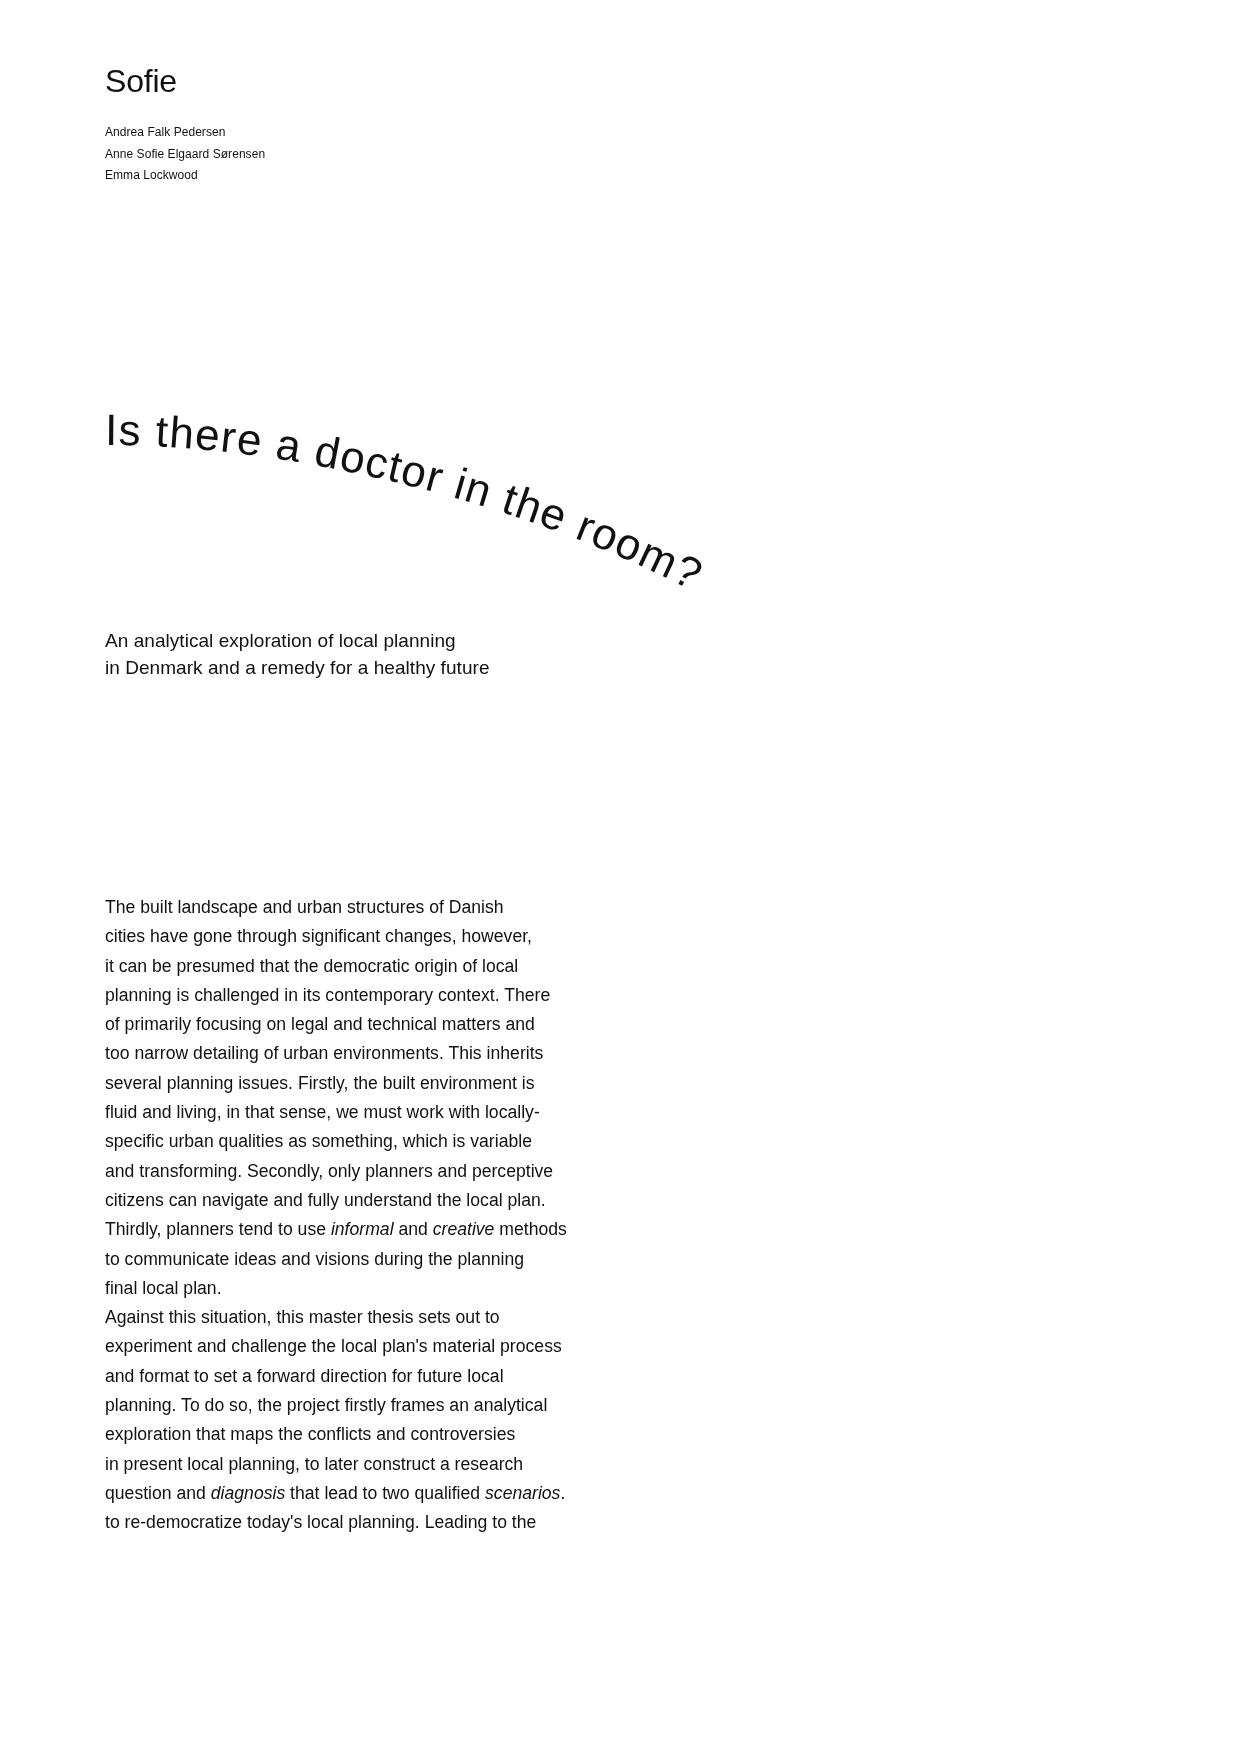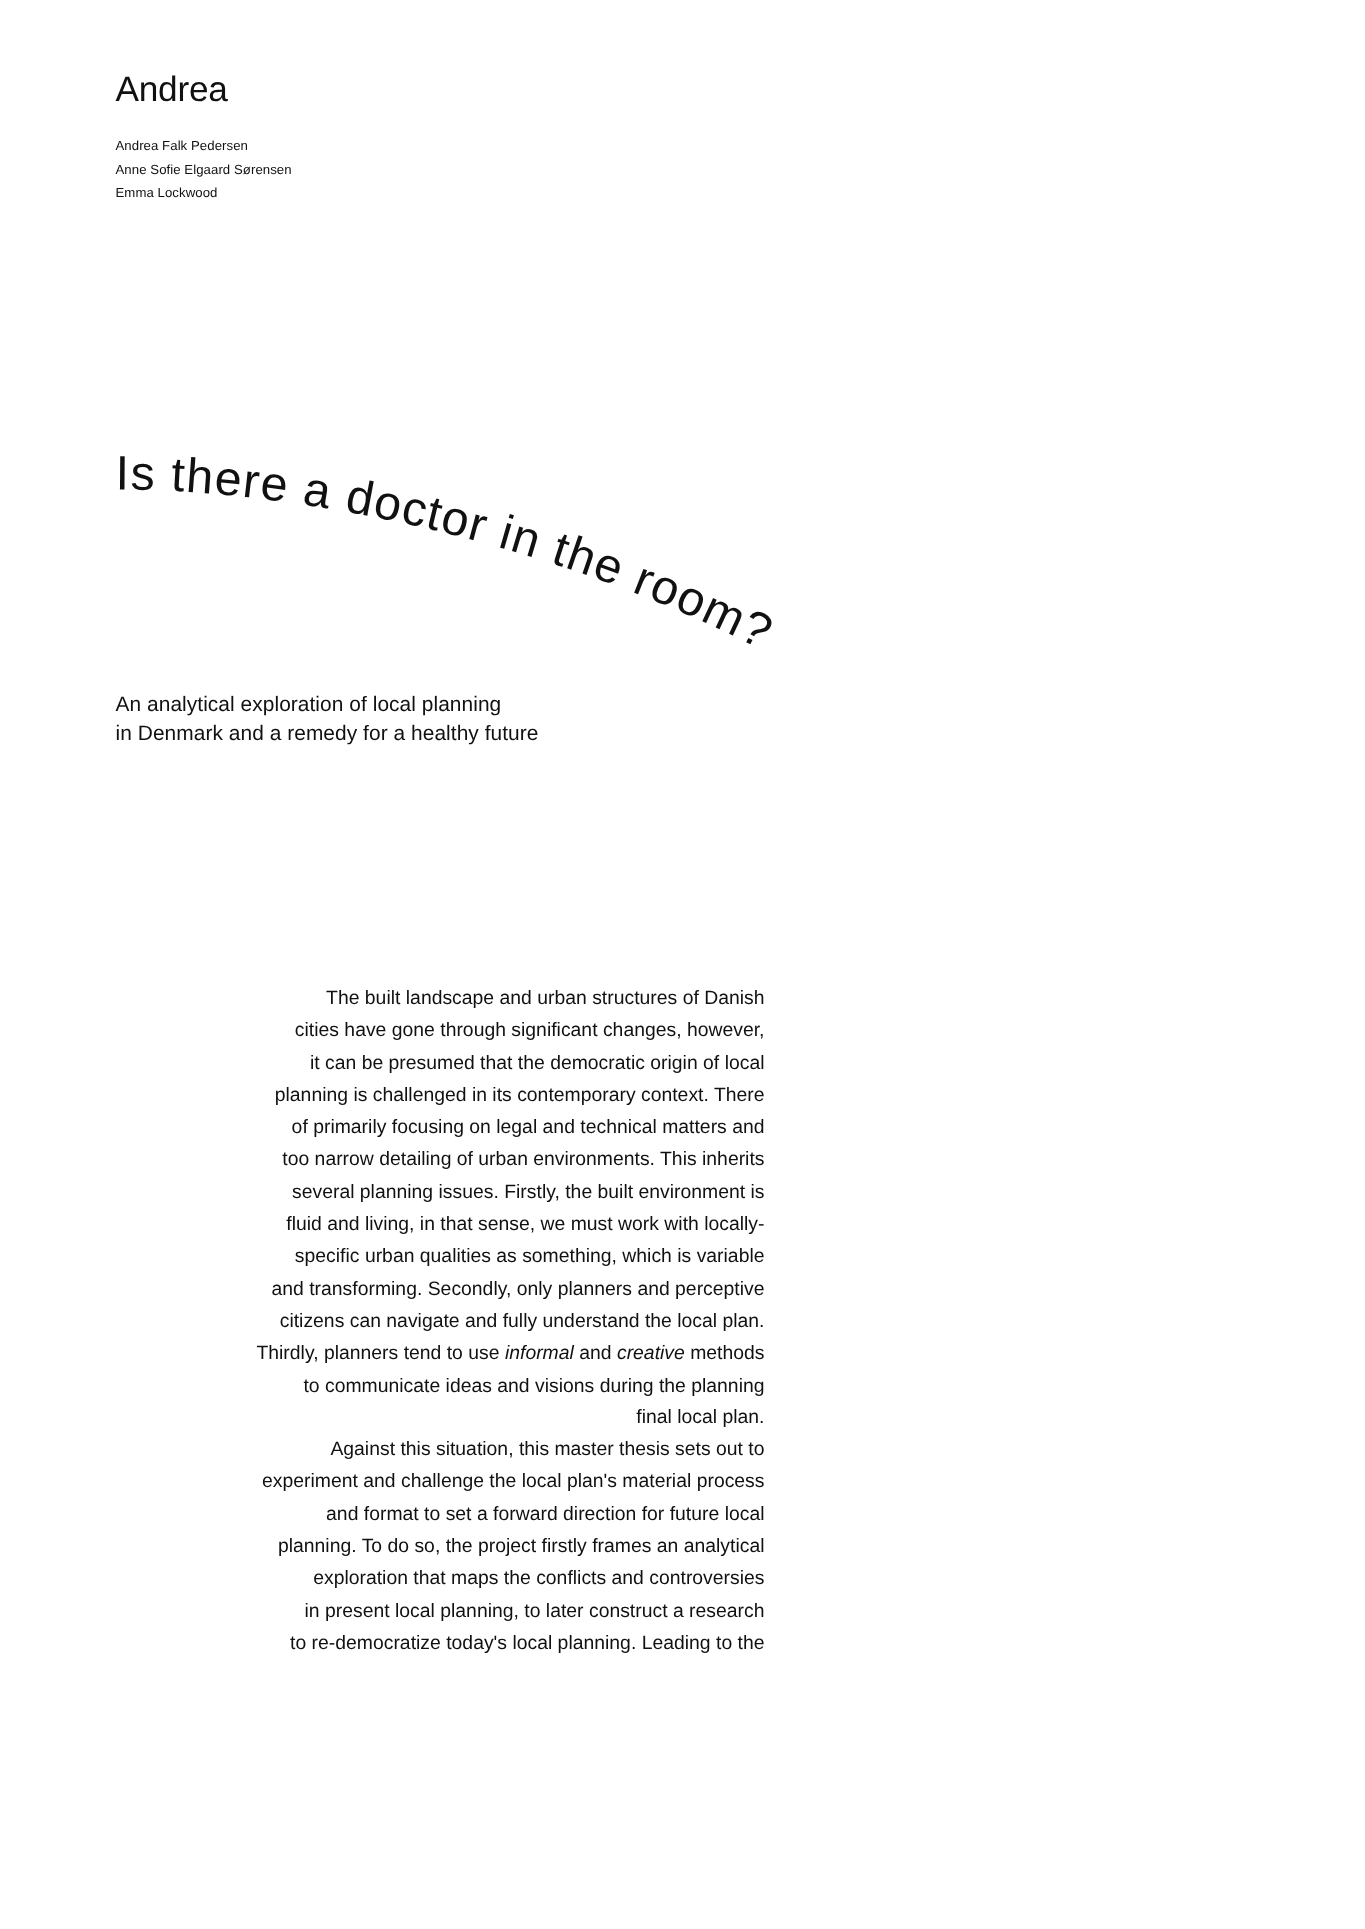--- a/index.html
+++ b/index.html
@@ -88,30 +88,30 @@
     top: 893px;
     width: 590px;
     font-size: 17.6px;
     line-height: 29.3px;
     letter-spacing: 0.01px;
     color: #111111;
   }
   .abstract p {
     margin: 0;
   }
-  .abstract .line { white-space: nowrap; display: block; text-align: right; }
+  .abstract .line { white-space: nowrap; display: block; }
   .abstract em { font-style: italic; }
 </style>
 </head>
 <body>
 
 <div class="page">
 
   <div class="header">
-    <div class="series-title">Andrea</div>
+    <div class="series-title">Sofie</div>
     <div class="authors">
       <div>Andrea Falk Pedersen</div>
       <div>Anne Sofie Elgaard Sørensen</div>
       <div>Emma Lockwood</div>
     </div>
   </div>
 
   <div class="curved-title-wrap">
     <svg viewBox="0 0 900 270" xmlns="http://www.w3.org/2000/svg" aria-hidden="true">
       <defs>
@@ -147,17 +147,18 @@
       <span class="line">final local plan.</span>
     </p>
 
     <p>
       <span class="line">Against this situation, this master thesis sets out to</span>
       <span class="line">experiment and challenge the local plan's material process</span>
       <span class="line">and format to set a forward direction for future local</span>
       <span class="line">planning. To do so, the project firstly frames an analytical</span>
       <span class="line">exploration that maps the conflicts and controversies</span>
       <span class="line">in present local planning, to later construct a research</span>
+      <span class="line"><span>question and </span><em>diagnosis</em><span> that lead to two qualified </span><em>scenarios</em><span>.</span></span>
       <span class="line">to re-democratize today's local planning. Leading to the</span>
     </p>
 
   </div>
 </div>
 
 </body></html>

